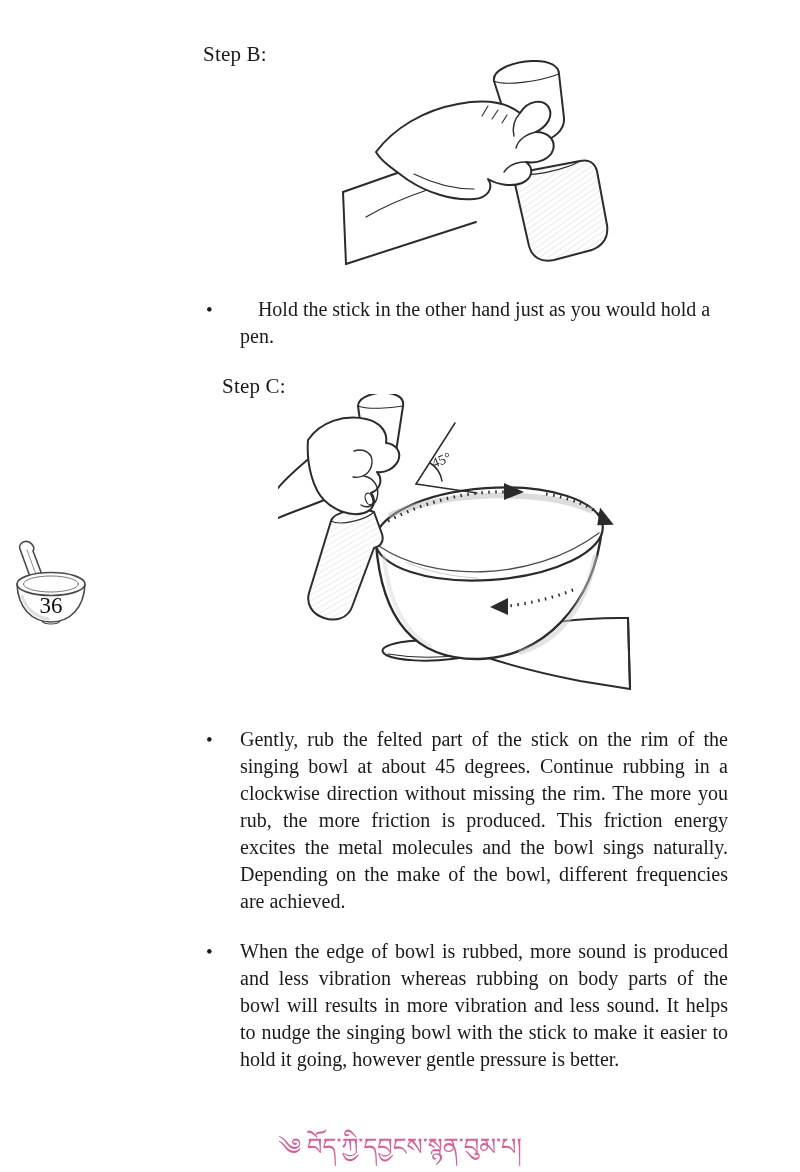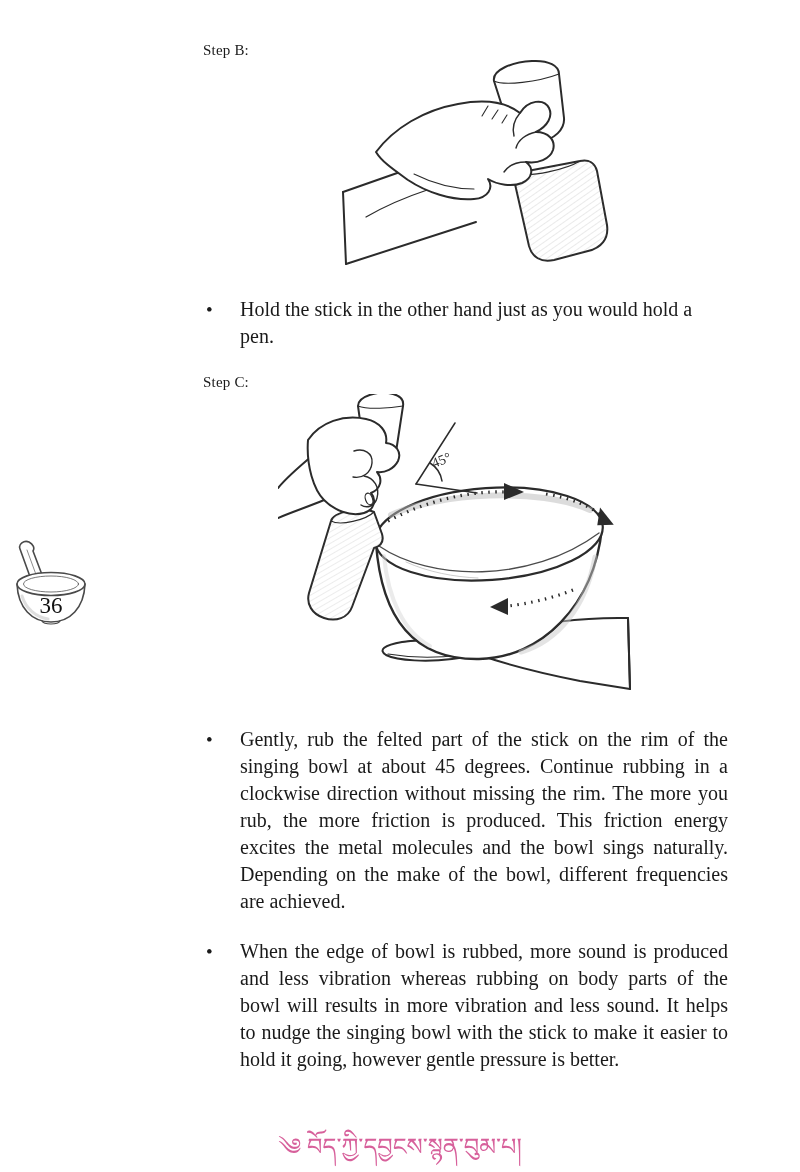--- a/index.html
+++ b/index.html
@@ -9,26 +9,26 @@
     width: 800px;
     height: 1172px;
     background: #ffffff;
     font-family: "Liberation Serif", "DejaVu Serif", serif;
     color: #1a1a1a;
     overflow: hidden;
   }
   .step-heading {
     position: absolute;
     left: 203px;
-    font-size: 15px;
+    font-size: 21px;
     font-weight: normal;
     letter-spacing: 0.2px;
   }
   #step-b-heading { top: 42px; }
-  #step-c-heading { top: 374px; }
+  #step-c-heading { top: 374px; margin-left: 19px; }
 
   .illus { position: absolute; }
   #illus-step-b { left: 286px; top: 56px; width: 334px; height: 234px; }
   #illus-step-c { left: 278px; top: 394px; width: 426px; height: 304px; }
   #page-badge   { left: 4px;  top: 540px; width: 96px;  height: 104px; }
 
   .bullet-item {
     position: absolute;
     left: 203px;
     width: 525px;
@@ -44,21 +44,21 @@
     flex: none;
     width: 37px;
     padding-left: 3px;
     font-size: 19px;
   }
   .bullet-text {
     flex: 1;
     text-align: justify;
     text-align-last: left;
   }
-  #bullet-b .bullet-text { text-align: left; }
+  #bullet-b .bullet-text { text-align: center; }
 
   .footer {
     position: absolute;
     left: 0;
     top: 1120px;
     width: 100%;
     text-align: center;
     font-size: 24px;
     color: #d7609b; 
   }

